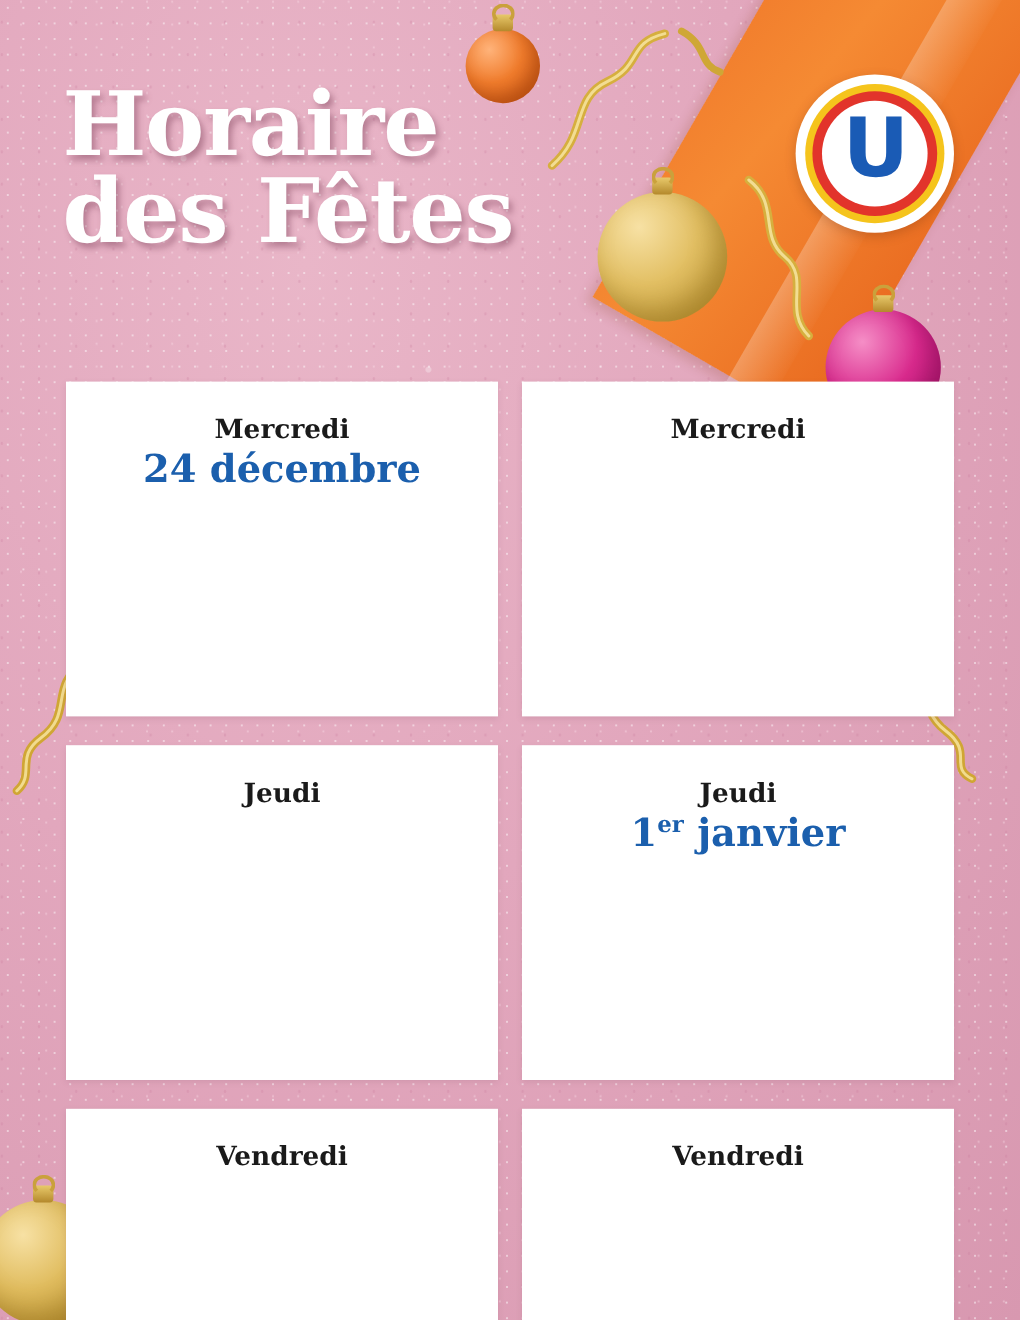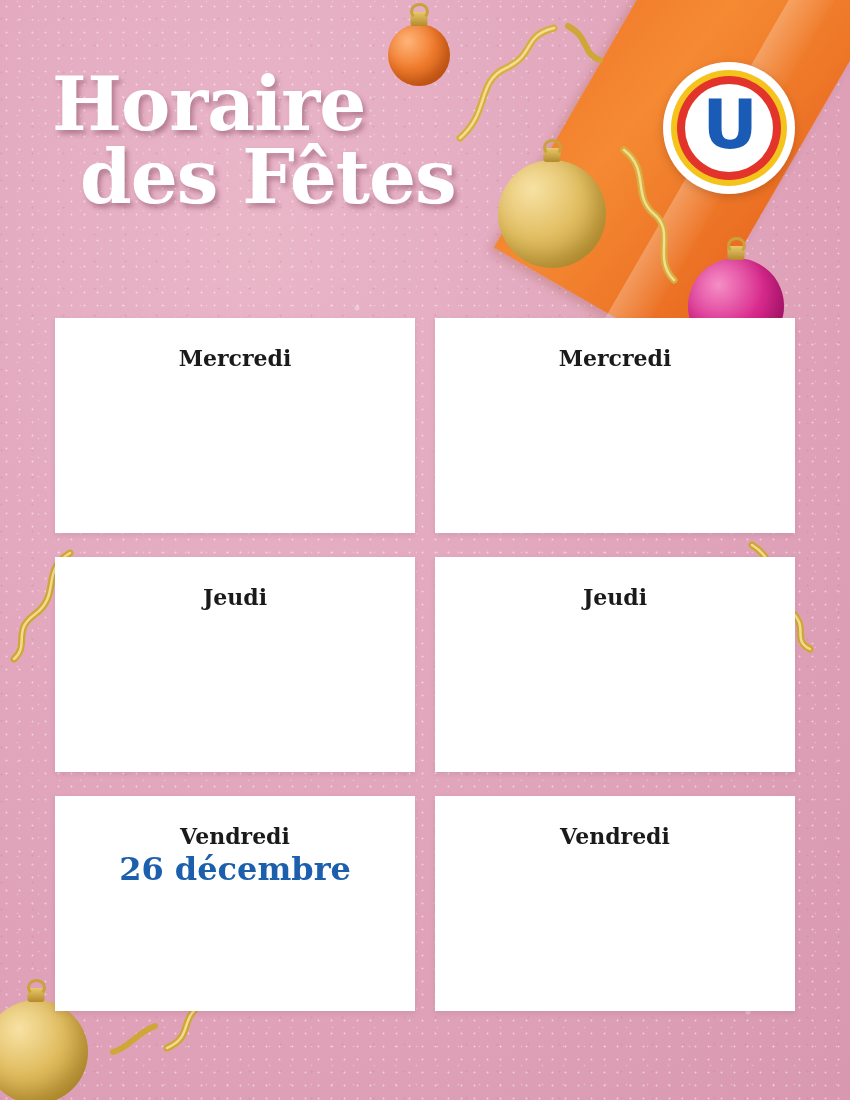--- a/index.html
+++ b/index.html
@@ -162,36 +162,36 @@
     top: 68px;
     left: 52px;
     font-family: "DejaVu Serif", serif;
     font-weight: bold;
     font-size: 74px;
     line-height: 0.98;
     color: #ffffff;
     text-shadow: 3px 4px 5px rgba(120,60,85,0.45);
     letter-spacing: -1px;
   }
-  .title .line2 { display: block; margin-left: 28px; }
+  .title .line2 { display: block; }
 
   
   .grid {
     position: absolute;
     top: 318px;
     left: 55px;
     width: 740px;
     display: grid;
     grid-template-columns: 360px 360px;
     grid-column-gap: 20px;
     grid-row-gap: 24px;
   }
   .card {
     background: #ffffff;
-    height: 215px;
+    height: 279px;
     padding-top: 28px;
     text-align: center;
     box-shadow: 0 2px 5px rgba(140,90,110,0.18);
   }
   .card .dayname {
     font-family: "DejaVu Serif", serif;
     font-weight: bold;
     font-size: 22px;
     color: #1a1a1a;
     line-height: 1.15;
@@ -272,37 +272,38 @@
 
   <div class="title">
     <span>Horaire</span>
     <span class="line2">des Fêtes</span>
   </div>
 
   <div class="grid">
 
     <div class="card">
       <div class="dayname">Mercredi</div>
+      <div class="datetext">24 décembre</div>
     </div>
 
     <div class="card">
       <div class="dayname">Mercredi</div>
     </div>
 
     <div class="card">
       <div class="dayname">Jeudi</div>
     </div>
 
     <div class="card">
       <div class="dayname">Jeudi</div>
+      <div class="datetext"><span>1</span><sup>er</sup><span> janvier</span></div>
     </div>
 
     <div class="card">
       <div class="dayname">Vendredi</div>
-      <div class="datetext">26 décembre</div>
     </div>
 
     <div class="card">
       <div class="dayname">Vendredi</div>
     </div>
 
   </div>
 
 </div>
 

